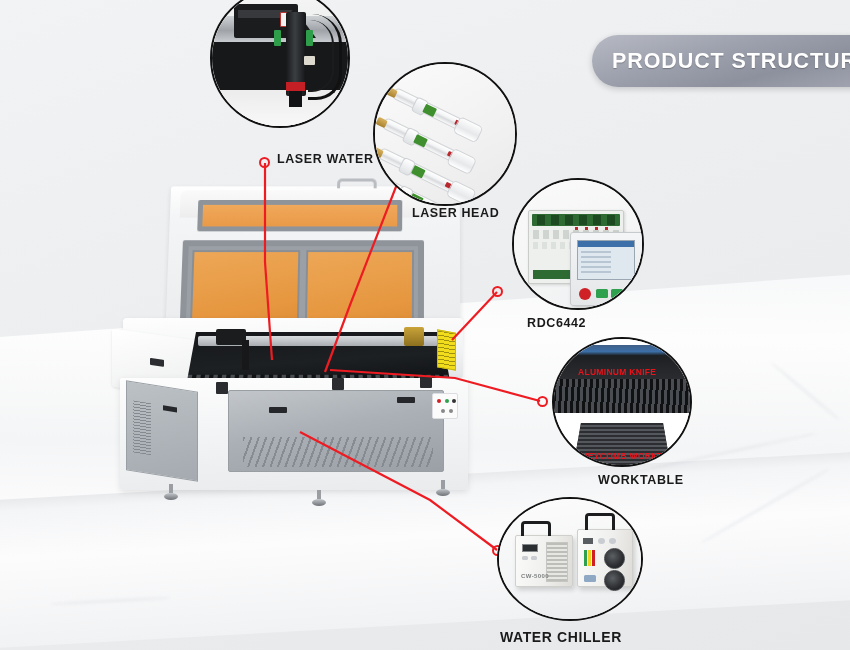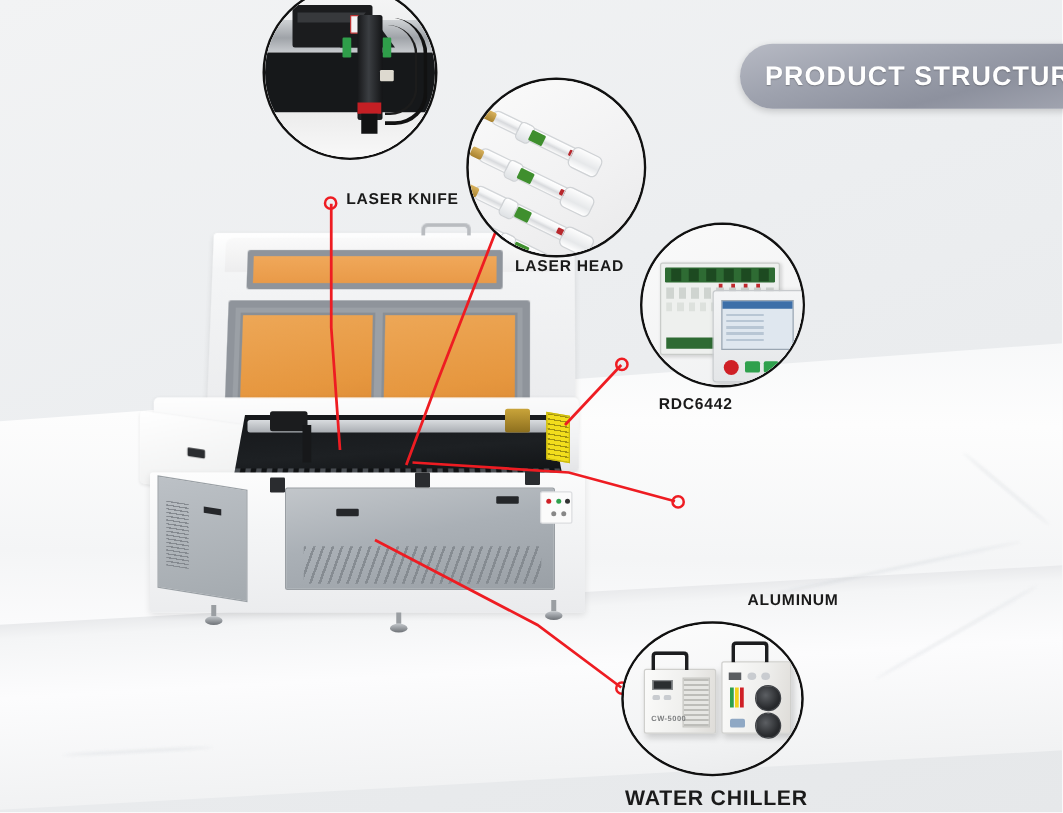--- a/index.html
+++ b/index.html
@@ -342,21 +342,21 @@
     <div class="lh-lbl"></div>
     <div class="lh-grn1"></div>
     <div class="lh-grn2"></div>
     <div class="lh-head"></div>
     <div class="lh-red"></div>
     <div class="lh-tip"></div>
     <div class="lh-cab1"></div>
     <div class="lh-cab2"></div>
     <div class="lh-wht"></div>
   </div>
-  <div class="cap" style="left:277px; top:152px;">LASER KNIFE</div>
+  <div class="cap" style="left:277px; top:152px;">LASER WATER</div>
 
   <div class="circle" style="left:373px; top:62px; width:144px; height:144px;">
     <div class="lt-bg"></div>
     <div class="tube" style="left:18px; top:22px; width:96px; transform:rotate(26deg);">
       <span class="gold"></span>
         <span class="ring2"></span>
         <span class="grn"></span>
         <span class="rd"></span>
         <span class="bulb"></span>
     </div>
@@ -410,21 +410,30 @@
       <div class="kb k-red" style="left:8px;top:55px;width:12px;height:12px;"></div>
       <div class="kb k-grn" style="left:25px;top:56px;width:12px;height:9px;"></div>
       <div class="kb k-grn" style="left:40px;top:56px;width:12px;height:9px;"></div>
       <div class="kb k-grn" style="left:55px;top:56px;width:12px;height:9px;"></div>
       <div class="kb k-grn" style="left:70px;top:56px;width:12px;height:9px;"></div>
 
     </div>
   </div>
   <div class="cap" style="left:527px; top:316px;">RDC6442</div>
 
-  <div class="cap" style="left:598px; top:473px;">ALUMINUM</div>
+  <div class="circle" style="left:552px; top:337px; width:140px; height:130px;">
+    <div class="wt-bg"></div>
+    <div class="wt-top">
+      <div class="wt-knife"></div>
+    </div>
+    <div class="wt-txt" style="left:24px; top:28px;">ALUMINUM KNIFE</div>
+    <div class="wt-honey"></div>
+    <div class="wt-txt" style="left:14px; top:112px;">HONEYCOMB WORKTABLE</div>
+  </div>
+  <div class="cap" style="left:598px; top:473px;">WORKTABLE</div>
 
   <div class="circle" style="left:497px; top:497px; width:146px; height:124px;">
     <div class="wc-bg"></div>
 
     <div class="chiller" style="left:16px; top:36px; width:58px; height:52px;">
       <div class="dispw" style="left:6px;top:8px;width:16px;height:8px;"></div>
       <div class="kb k-gry" style="position:absolute;left:6px;top:20px;width:6px;height:4px;"></div>
       <div class="kb k-gry" style="position:absolute;left:15px;top:20px;width:6px;height:4px;"></div>
       <div class="grille" style="left:30px;top:6px;width:22px;height:40px;"></div>
       <div class="lbl-cw" style="left:5px;bottom:7px;">CW-5000</div>
@@ -437,19 +446,19 @@
       <div class="kb k-gry" style="position:absolute;left:31px;top:8px;width:7px;height:6px;border-radius:50%;"></div>
       <div class="stripe" style="left:6px;top:20px;height:16px;background:#2fa04d;"></div>
       <div class="stripe" style="left:10px;top:20px;height:16px;background:#f2d21c;"></div>
       <div class="stripe" style="left:14px;top:20px;height:16px;background:#cf2026;"></div>
       <div class="fan" style="left:26px;top:18px;width:21px;height:21px;"></div>
       <div class="fan" style="left:26px;top:40px;width:21px;height:21px;"></div>
       <div class="kb k-gry" style="position:absolute;left:6px;bottom:4px;width:12px;height:7px;background:#8fa8c4;"></div>
     </div>
     <div class="handle" style="left:86px; top:14px; width:30px; height:17px;"></div>
   </div>
-  <div class="cap" style="left:500px; top:629px; font-size:17px;">WATER CHILLER</div>
+  <div class="cap" style="left:500px; top:629px; font-size:14px;">WATER CHILLER</div>
 
   <div class="banner">
     <span>PRODUCT STRUCTURE</span>
   </div>
 
 </div>
 
 </body></html>

